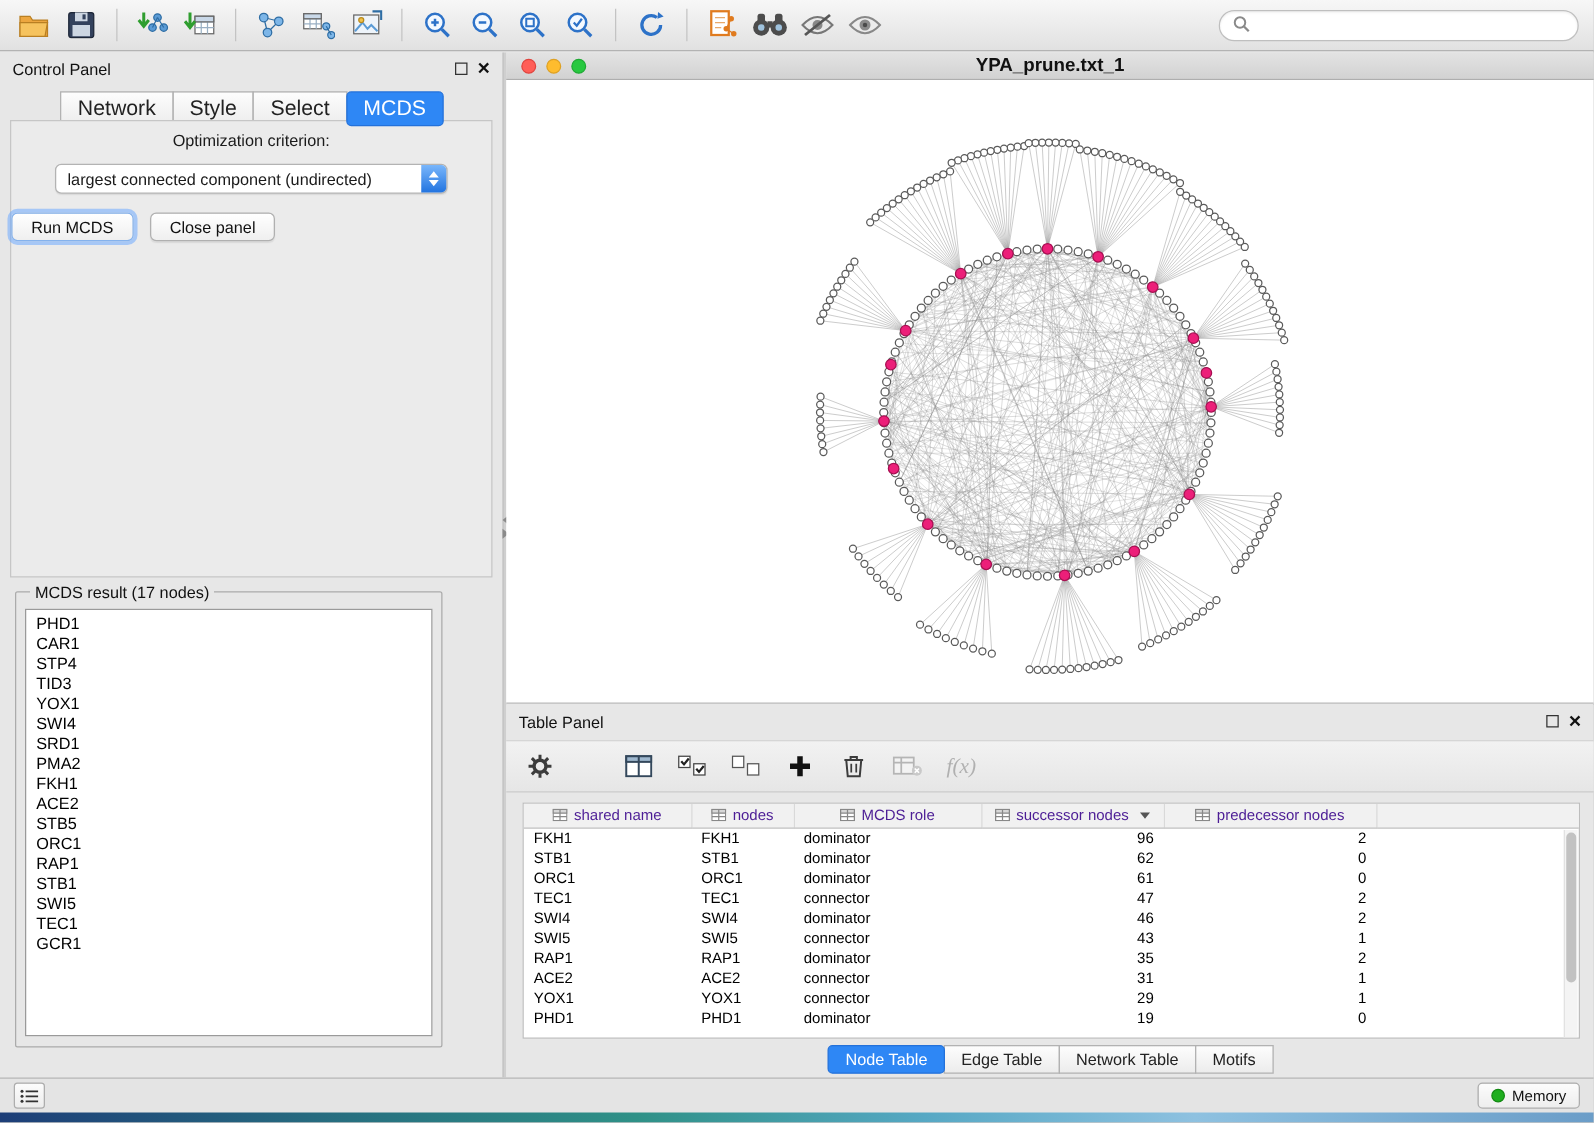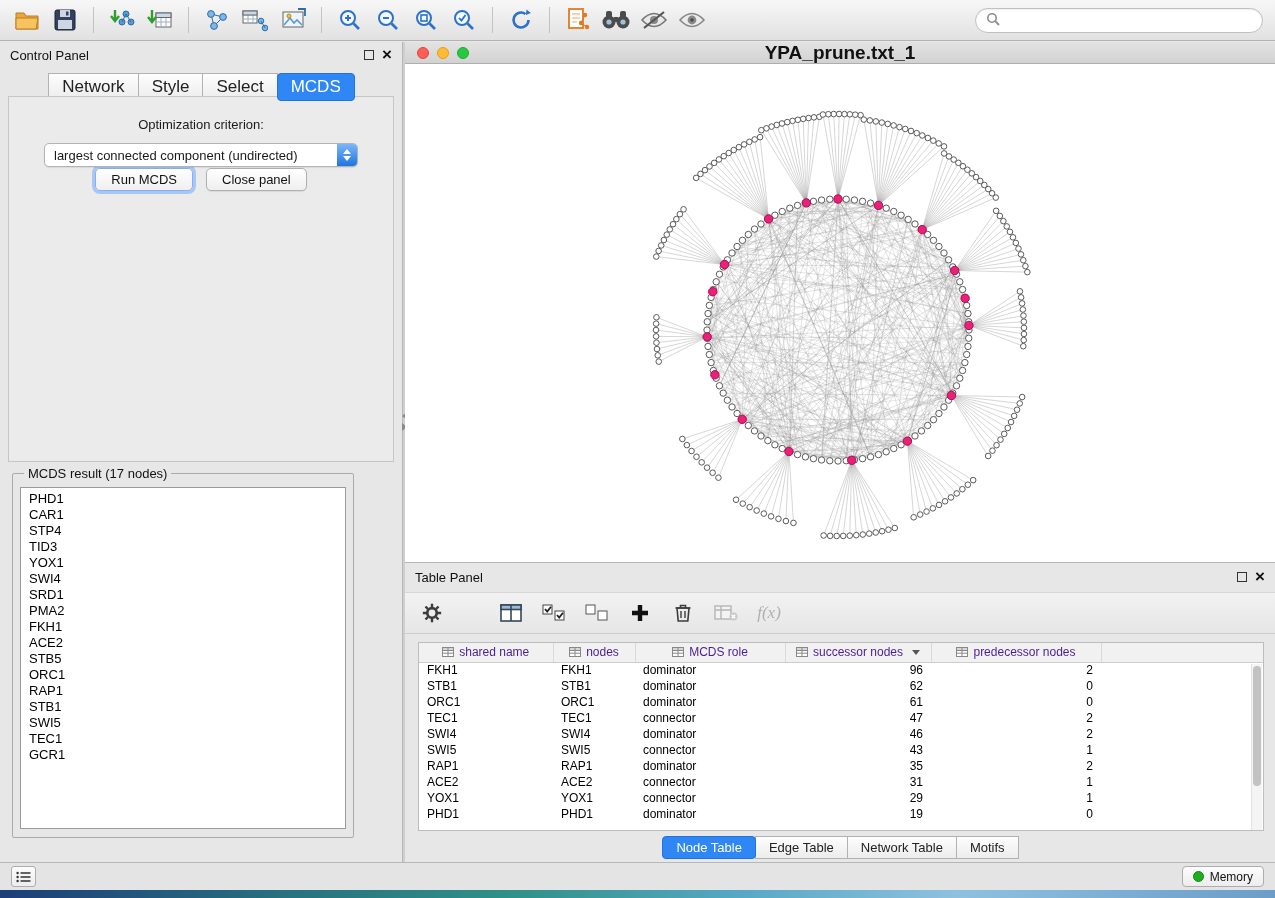--- a/index.html
+++ b/index.html
@@ -18,44 +18,44 @@
 .control-panel{position:absolute;left:0;top:42px;width:403px;height:820px;background:#e7e7e7;border-right:1px solid #b7b7b7}
 .panel-header{height:26px;display:flex;align-items:center;padding:0 10px;gap:8px}
 .panel-title{font-size:13px;color:#111}
 .panel-header .spacer{flex:1}
 .float-icon{width:10px;height:10px;border:1.5px solid #333;display:inline-block}
 .close-icon{font-size:17px;font-weight:bold;color:#111;line-height:10px}
 .cp-tabs{position:absolute;left:0;top:31px;width:100%;display:flex;justify-content:center}
 .cp-tab{padding:3px 13px;font-size:17px;border:1px solid #b2b2b2;background:linear-gradient(#fdfdfd,#ececec);margin-right:-1px;color:#222}
 .cp-tab.active{background:#2e87f5;color:#fff;border-color:#2371da;border-radius:4px;z-index:2;position:relative}
 .cp-body{position:absolute;left:8px;top:54px;width:386px;height:366px;background:#ebebeb;border:1px solid #c6c6c6;text-align:center}
-.opt-label{margin-top:20px;font-size:13px}
+.opt-label{margin-top:8px;font-size:13px}
 .dropdown{position:relative;margin:11px auto 0;width:314px;height:24px;background:#fff;border:1px solid #b3b3b3;border-radius:5px;display:flex;align-items:center;padding-left:9px;font-size:13px;box-shadow:0 1px 1px rgba(0,0,0,.08)}
 .dropdown .dd-text{flex:1;text-align:left;white-space:nowrap;overflow:hidden}
 .dd-stepper{width:20px;height:22px;margin-right:0;border-radius:0 4px 4px 0;background:linear-gradient(#79b6fb,#2274e0);display:flex;flex-direction:column;align-items:center;justify-content:center;gap:2px}
 .dd-stepper .up{width:0;height:0;border-left:4px solid transparent;border-right:4px solid transparent;border-bottom:5px solid #fff}
 .dd-stepper .down{width:0;height:0;border-left:4px solid transparent;border-right:4px solid transparent;border-top:5px solid #fff}
-.btn-row{margin-top:1px;display:flex;justify-content:center;gap:13px}
+.btn-row{margin-top:15px;display:flex;gap:13px}
 .btn{font-family:inherit;font-size:13px;padding:3px 15px;border:1px solid #b0b0b0;border-radius:5px;background:linear-gradient(#ffffff,#efefef);color:#111;box-shadow:0 1px 1px rgba(0,0,0,.08)}
 .btn.focus-ring{box-shadow:0 0 0 3px rgba(110,170,255,.55);border-color:#85b2ec}
 .result-fieldset{position:absolute;left:12px;top:424px;width:342px;height:372px;border:1px solid #ababab;border-radius:2px;padding:6px 7px 8px}
 .result-fieldset legend{font-size:13px;padding:0 4px;margin-left:4px;color:#111}
 .result-list{width:100%;height:100%;background:#fff;border:1px solid #9a9a9a;overflow:hidden;text-align:left;padding:3px 0}
 .result-item{font-size:13px;line-height:16px;padding:0 8px;color:#000}
 
 
 .v-divider{position:absolute;left:403px;top:42px;width:2px;height:820px;background:#cfcfcf}
 .divider-handle{position:absolute;left:399px;top:408px;width:10px;height:26px;display:flex;flex-direction:column;align-items:center;justify-content:center;gap:3px}
 .tri-left{width:0;height:0;border-top:4px solid transparent;border-bottom:4px solid transparent;border-right:5px solid #8a8a8a}
 .tri-right{width:0;height:0;border-top:4px solid transparent;border-bottom:4px solid transparent;border-left:5px solid #8a8a8a}
 
 
 .network-window{position:absolute;left:405px;top:42px;width:870px;height:521px}
 .net-titlebar{position:relative;height:22px;background:linear-gradient(#e3e3e3,#d2d2d2);border-bottom:1px solid #aeaeae;display:flex;align-items:center;justify-content:center}
-.net-title{font-size:19px;font-weight:bold;color:#111}
+.net-title{font-size:15px;font-weight:bold;color:#111}
 .traffic{position:absolute;left:12px;top:5px;display:flex;gap:8px}
 .light{width:12px;height:12px;border-radius:50%;display:inline-block}
 .light.red{background:#ff5e57;border:1px solid #e0443e}
 .light.yellow{background:#febc2e;border:1px solid #dea123}
 .light.green{background:#28c840;border:1px solid #1faa34}
 .net-canvas{position:absolute;left:0;top:22px;width:870px;height:499px;background:#fff;border-bottom:1px solid #b7b7b7}
 .net-canvas svg{display:block}
 
 
 .table-panel{position:absolute;left:405px;top:564px;width:870px;height:298px;background:#e7e7e7}

